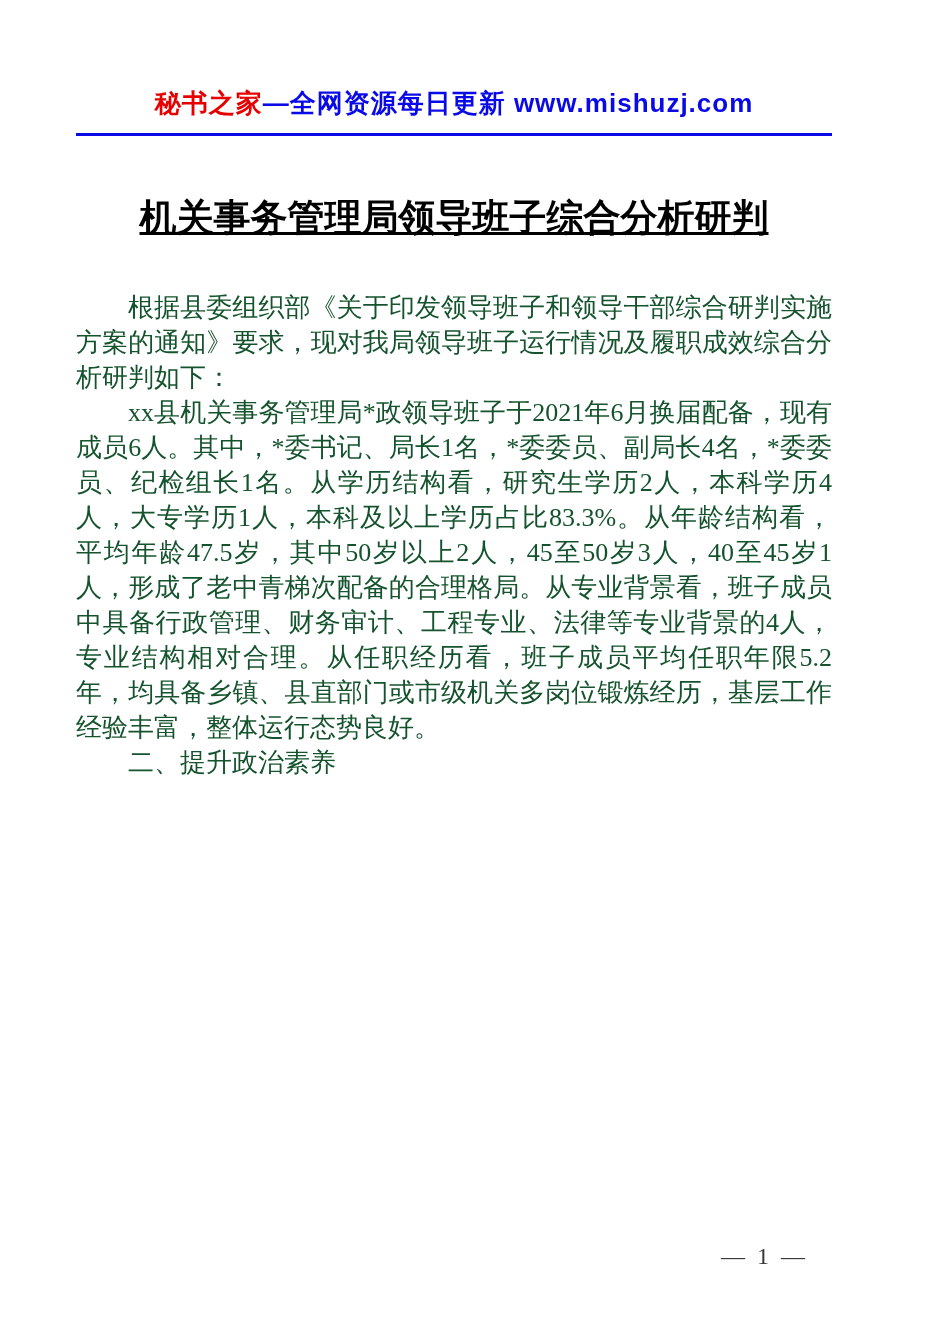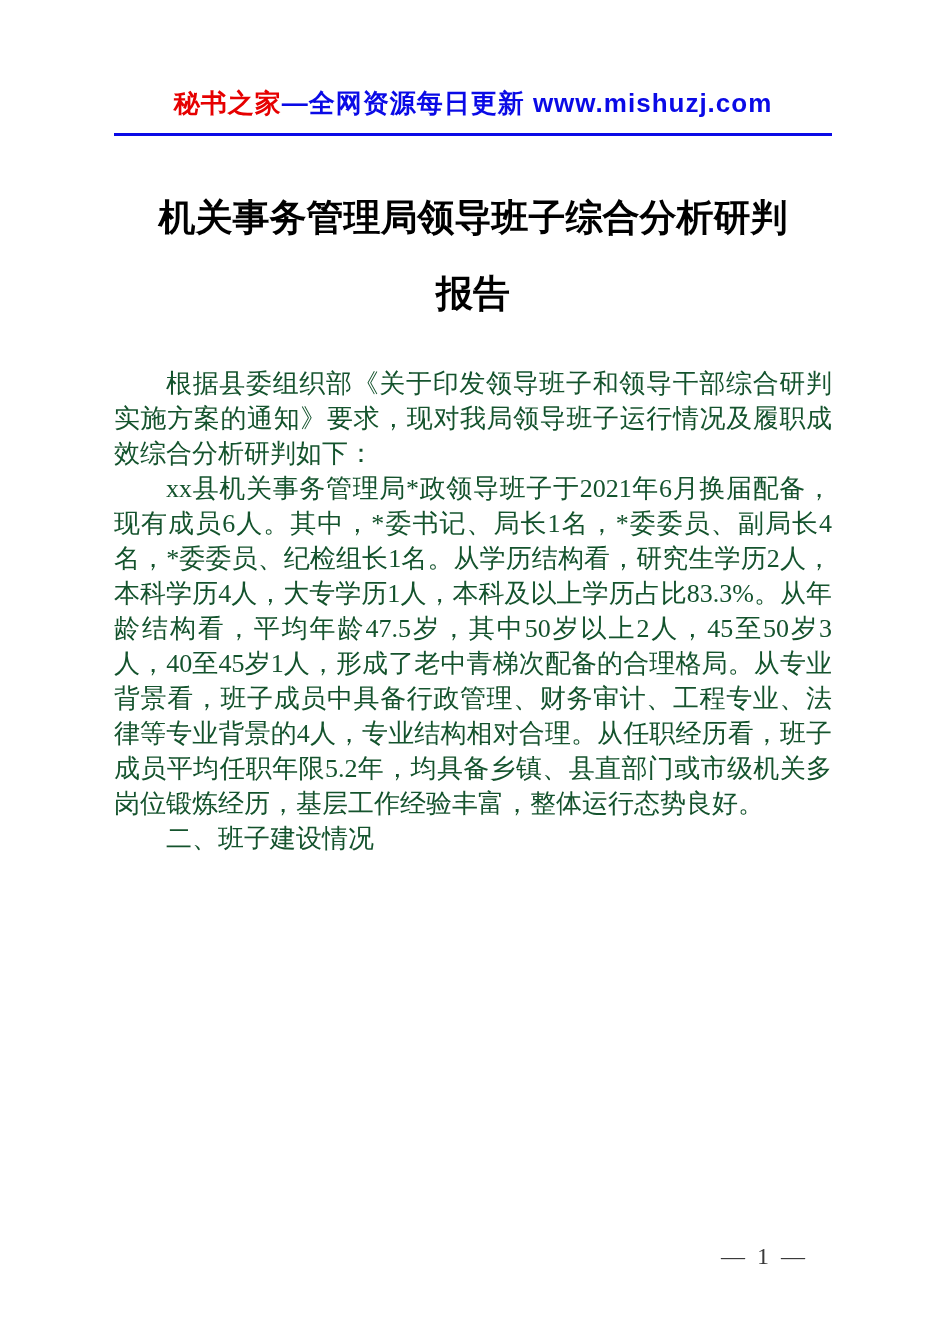--- a/index.html
+++ b/index.html
@@ -8,21 +8,21 @@
     height: 1344px;
     background: #ffffff;
     font-family: "Liberation Serif", "DejaVu Serif", serif;
     color: #000000;
   }
   .page {
     position: relative;
     width: 950px;
     height: 1344px;
     box-sizing: border-box;
-    padding: 86px 118px 0 114px;
+    padding: 86px 118px 0 76px;
     background: #ffffff;
     overflow: hidden;
   }
   .doc-header {
     text-align: center;
     font-family: "Liberation Sans", "DejaVu Sans", sans-serif;
     font-weight: 700;
     font-size: 26px;
     letter-spacing: 1px;
     white-space: nowrap;
@@ -36,20 +36,21 @@
     margin: 12px 0 0 0;
   }
   .doc-title {
     margin: 44px 0 0 0;
     text-align: center;
     font-family: "Liberation Sans", "DejaVu Sans", sans-serif;
     font-weight: 700;
     font-size: 37px;
     line-height: 76px;
     color: #000000;
+    text-decoration: underline;
   }
   .doc-body {
     margin-top: 34px;
     font-size: 26px;
     line-height: 35px;
     text-align: justify;
     word-break: break-all;
     color: #14532d;
   }
   .doc-body p { margin: 0; }
@@ -70,24 +71,23 @@
 <div class="page">
 
   <div class="doc-header">
     <span class="site-name">秘书之家</span><span class="header-rest">—全网资源每日更新 www.mishuzj.com</span>
   </div>
 
   <hr class="header-rule">
 
   <div class="doc-title">
     <div>机关事务管理局领导班子综合分析研判</div>
-    <div>报告</div>
   </div>
 
   <div class="doc-body">
     <p class="para">根据县委组织部《关于印发领导班子和领导干部综合研判实施方案的通知》要求，现对我局领导班子运行情况及履职成效综合分析研判如下：</p>
     <p class="para">xx县机关事务管理局*政领导班子于2021年6月换届配备，现有成员6人。其中，*委书记、局长1名，*委委员、副局长4名，*委委员、纪检组长1名。从学历结构看，研究生学历2人，本科学历4人，大专学历1人，本科及以上学历占比83.3%。从年龄结构看，平均年龄47.5岁，其中50岁以上2人，45至50岁3人，40至45岁1人，形成了老中青梯次配备的合理格局。从专业背景看，班子成员中具备行政管理、财务审计、工程专业、法律等专业背景的4人，专业结构相对合理。从任职经历看，班子成员平均任职年限5.2年，均具备乡镇、县直部门或市级机关多岗位锻炼经历，基层工作经验丰富，整体运行态势良好。</p>
-    <p class="para">二、班子建设情况</p>
+    <p class="para">二、提升政治素养</p>
   </div>
 
   <div class="page-number">— 1 —</div>
 
 </div>
 
 </body></html>

